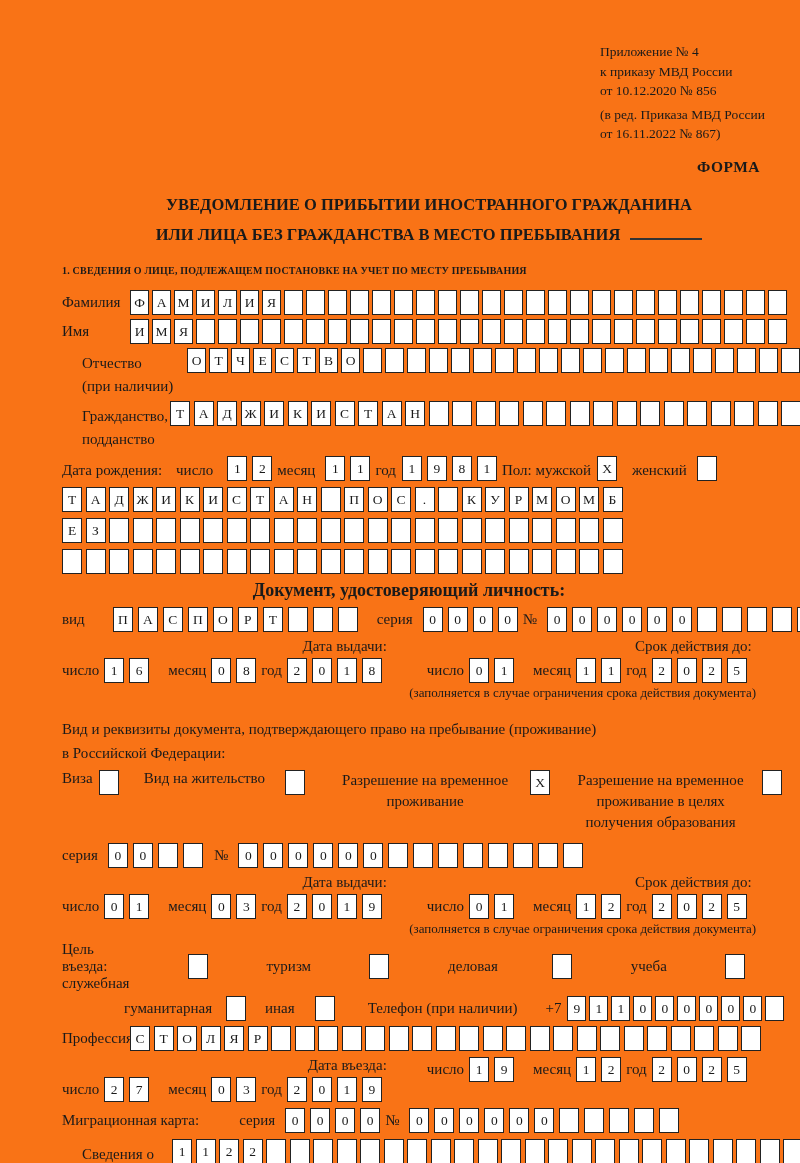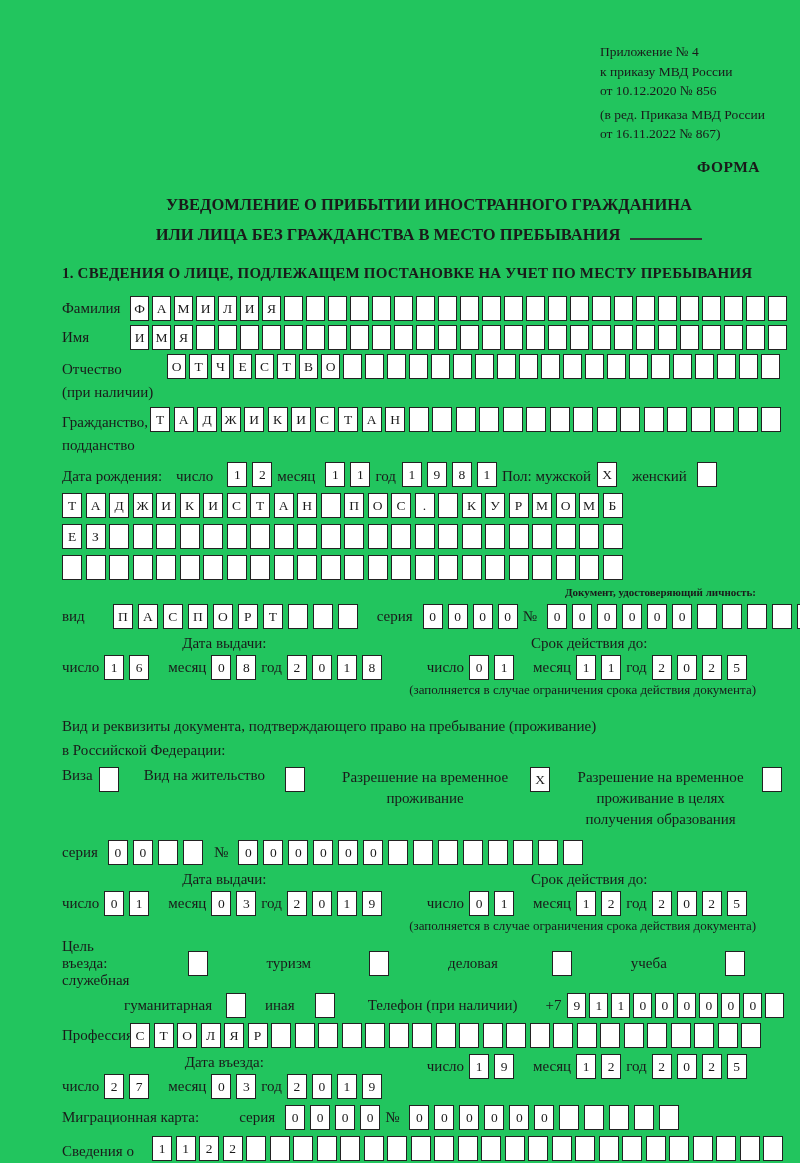--- a/index.html
+++ b/index.html
@@ -1,43 +1,43 @@
 <!DOCTYPE html>
 <html><head>
 <meta charset="utf-8">
 <style>
   * { box-sizing: border-box; }
   html,body { margin:0; padding:0; background:#fff; }
   .page {
-    width:800px; height:1163px; background:#22c55e; overflow:hidden;
+    width:800px; height:1163px; background:#f97316; overflow:hidden;
     padding:42px 4px 0 62px;
     font-family:"Liberation Serif","DejaVu Serif",serif;
     font-size:15px; color:#1a1a1a;
   }
   .hdr-right { margin-left:auto; width:196px; font-size:13.5px; line-height:1.45; }
   .hdr-right .gap { height:4px; }
   .form-label { text-align:right; margin:14px 36px 0 0; font-weight:bold; font-size:15.5px; letter-spacing:.5px; }
   .title { text-align:center; font-weight:bold; font-size:16.5px; line-height:1.8; margin-top:14px; }
   .uline { display:inline-block; width:72px; border-bottom:2px solid #333; margin-left:10px; }
-  .sec { font-weight:bold; font-size:15px; margin-top:16px; margin-bottom:14px; letter-spacing:.2px; }
+  .sec { font-weight:bold; font-size:10px; margin-top:16px; margin-bottom:14px; letter-spacing:.2px; }
   .row { display:flex; align-items:flex-start; margin-bottom:4px; }
   .lbl { padding-top:4px; flex:none; }
-  .lbl2 { line-height:1.5; }
+  .lbl2 { line-height:1.5;margin-left:20px; }
   .boxes { display:inline-flex; flex:none; }
   .bx { width:19px; height:25px; border:1.6px solid #222; margin-right:3px;
         display:inline-flex; align-items:center; justify-content:center;
         font-size:13.5px; flex:none; background:#fff; }
   .bx-m { width:20px; margin-right:3.5px; }
   .bx-d { width:20px; margin-right:5px; }
   .w68 { width:68px; } .w88 { width:88px; } .w105 { width:105px; } .w143 { width:143px; }
   .stack { display:flex; flex-direction:column; gap:6px; }
-  .center-b { text-align:right; font-weight:bold; font-size:11px; margin:6px 40px 6px 0; }
+  .center-b { text-align:center; font-weight:bold; font-size:18px; margin:6px 40px 6px 0; }
   .dd-wrap { display:flex; margin-top:6px; }
   .dd-col { display:flex; flex-direction:column; }
-  .dd-head { text-align:center; margin-bottom:3px; }
+  .dd-head { text-align:right; margin-bottom:3px; }
   .dd-fields { display:flex; align-items:center; }
   .dd-fields .t { margin-right:5px; }
   .dd-fields .g { width:14px; }
   .note { font-size:13px; text-align:right; margin:2px 40px 4px 0; }
   .inline-t { padding-top:4px; }
   .cb-row { display:flex; align-items:flex-start; margin-top:8px; }
   .cb-item { display:flex; align-items:flex-start; }
   .cb-lbl-c { text-align:center; line-height:1.4; }
   .sp6 { width:6px; flex:none; } .sp10 { width:10px; flex:none; } .sp14 { width:14px; flex:none; }
   .sp20 { width:20px; flex:none; } .sp28 { width:28px; flex:none; } .sp40 { width:40px; flex:none; }

